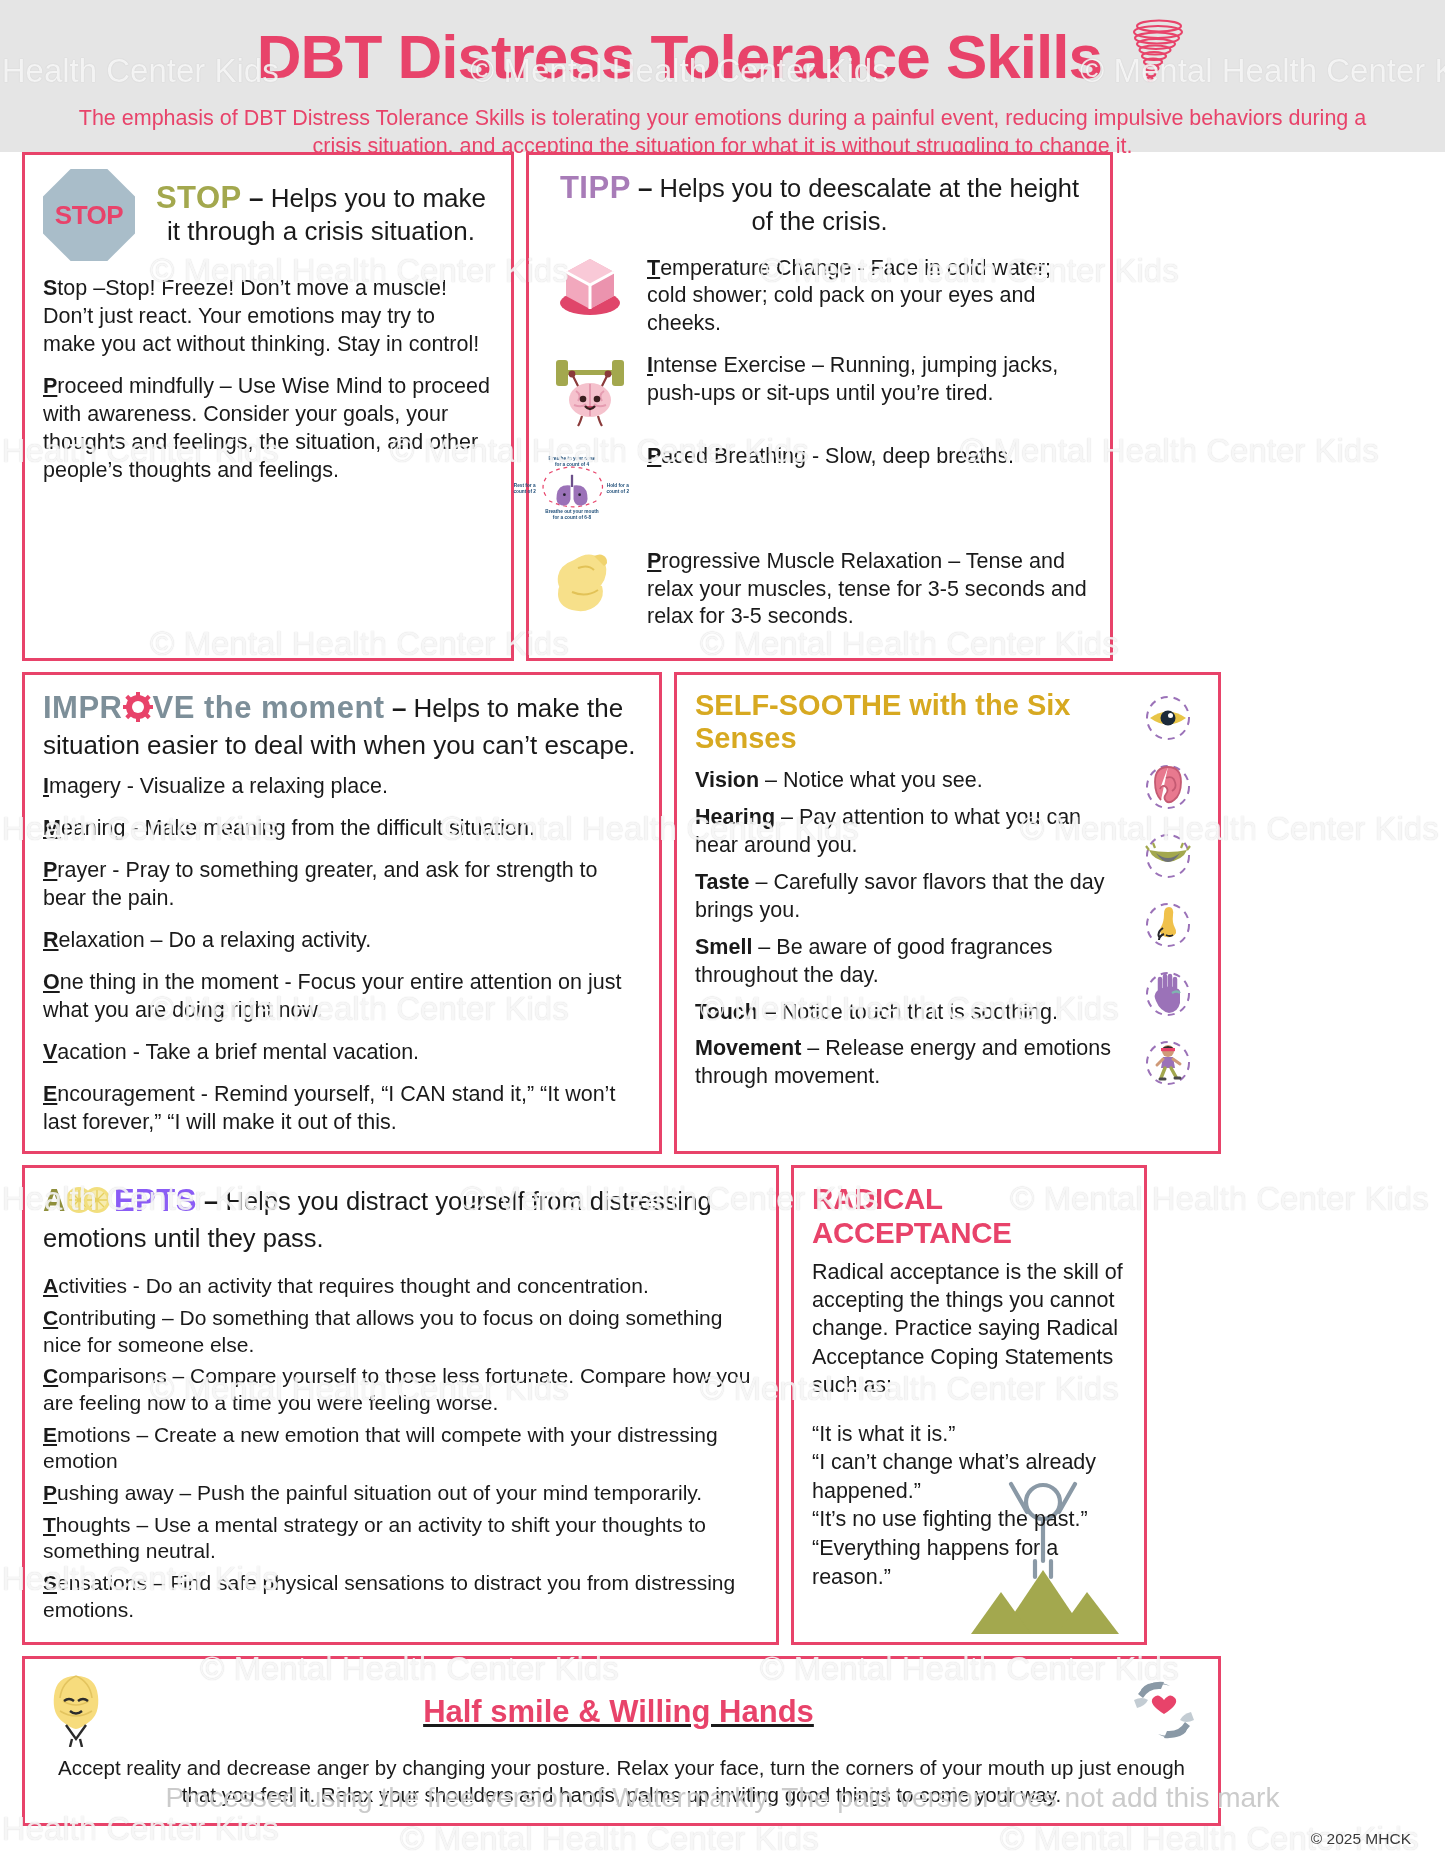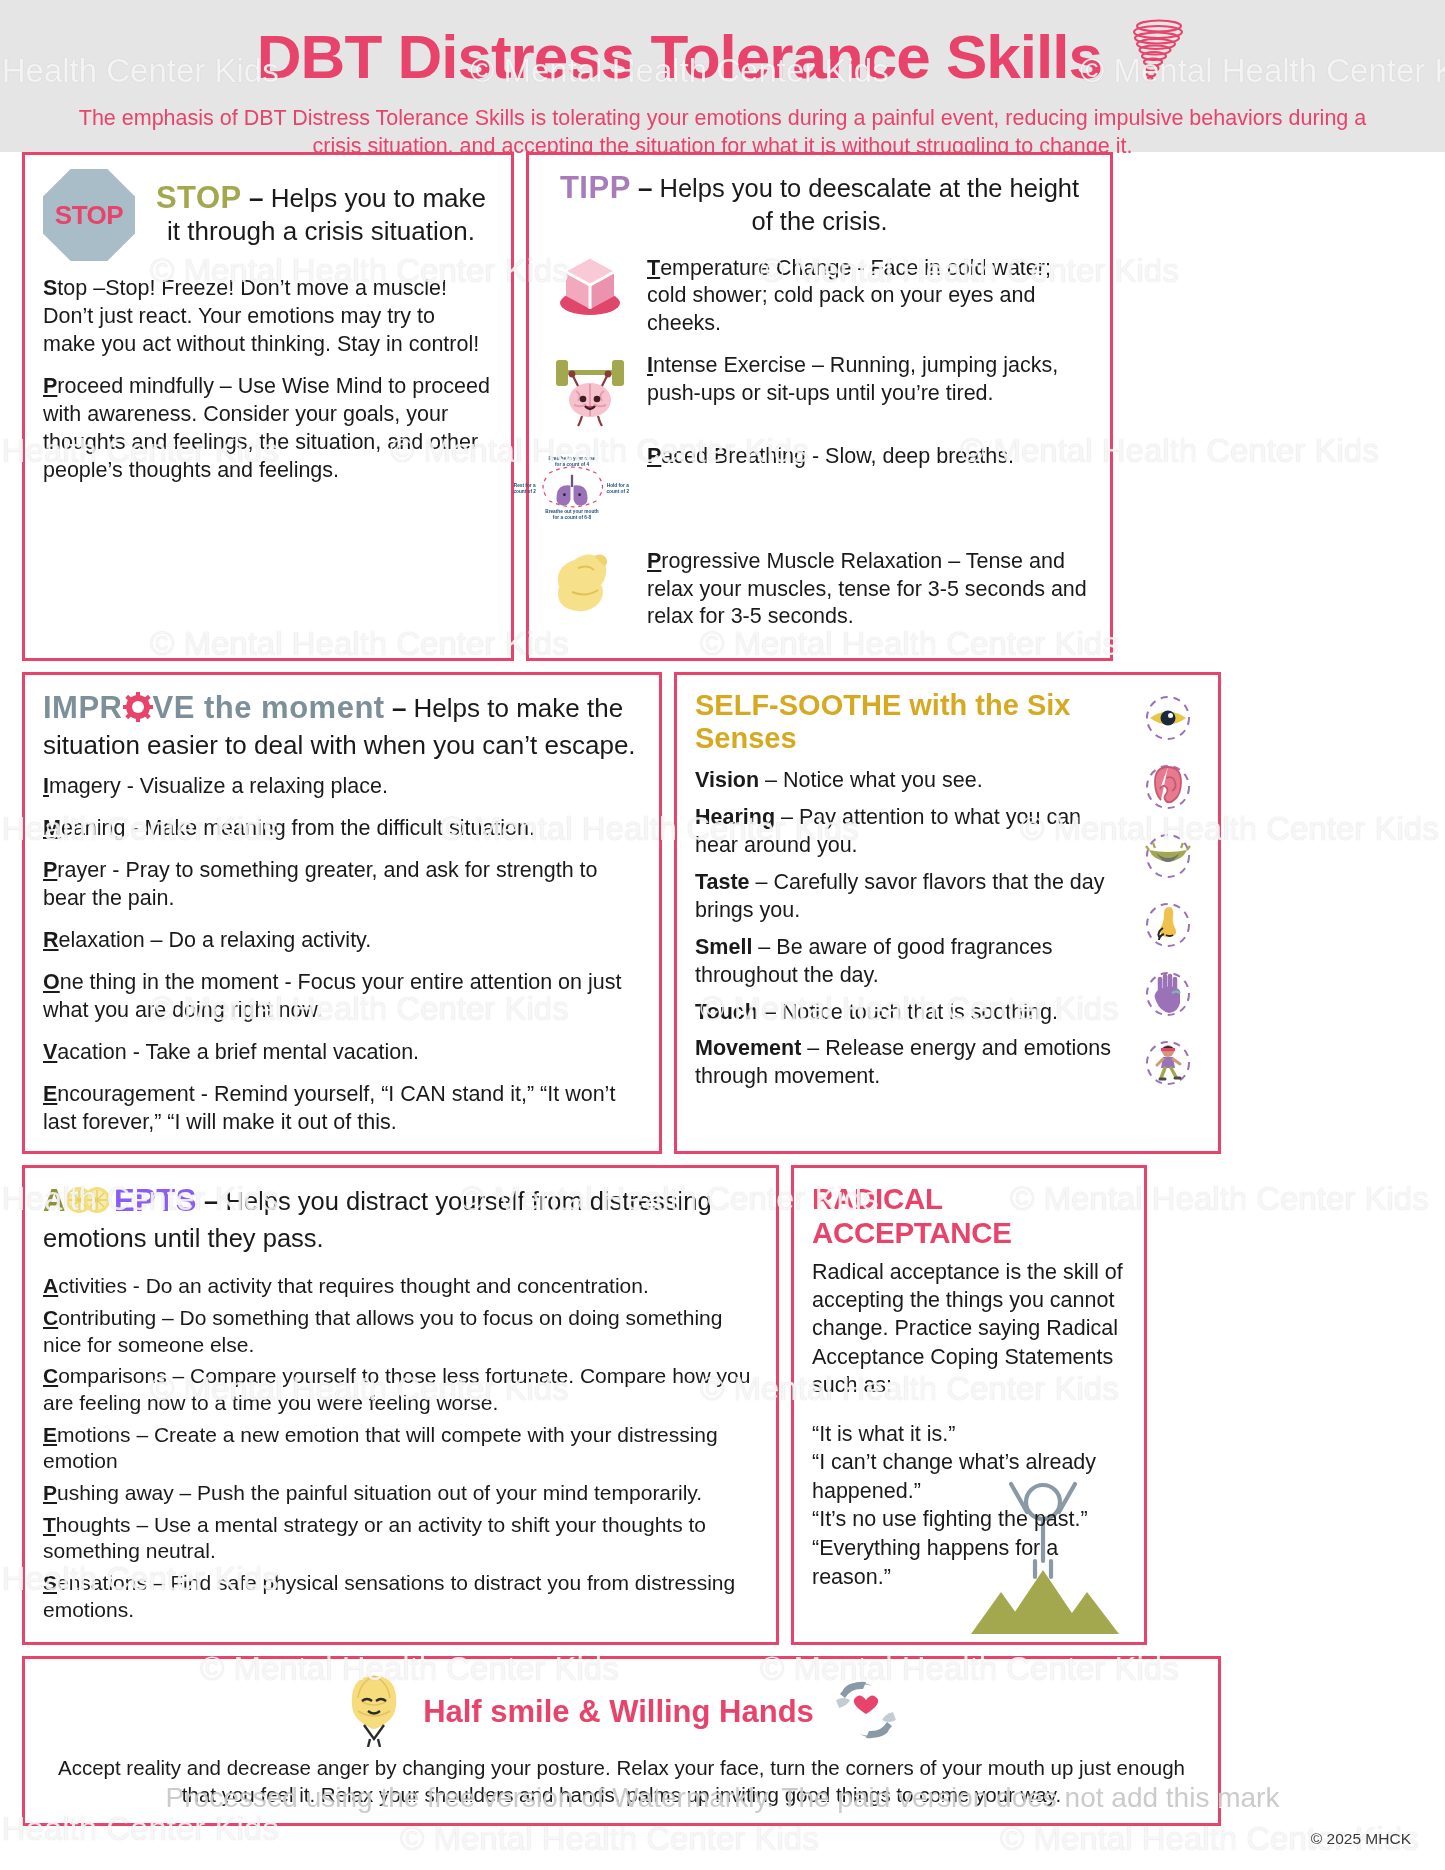--- a/index.html
+++ b/index.html
@@ -112,21 +112,21 @@
   .accepts-list { margin-top: 19px; font-size: 21px; line-height: 1.27; }
   .accepts-list p { margin-bottom: 5px; }
 
   
   .rad-title { color: #e8436a; font-weight: 800; font-size: 29.5px; letter-spacing: -0.3px; }
   .rad-body { font-size: 21.5px; line-height: 1.32; margin-top: 8px; }
   .rad-quotes { font-size: 21.5px; line-height: 1.33; margin-top: 20px; position: relative; z-index: 2; }
   .mountain-art { position: absolute; right: 8px; bottom: 4px; z-index: 1; }
 
   
-  .half-head { display: flex; align-items: center; justify-content: center; gap: 16px; }
+  .half-head { display: flex; align-items: center; justify-content: space-between; gap: 16px; text-decoration: underline; }
   .half-title { color: #e8436a; font-weight: 800; font-size: 31px; }
   .half-body { font-size: 20.5px; line-height: 1.30; text-align: center; margin-top: 4px; }
 
   
   .wm-layer { position: absolute; inset: 0; pointer-events: none; z-index: 50; overflow: hidden; }
   .wm {
     position: absolute;
     color: rgba(255,255,255,0.82);
     font-size: 33px;
     white-space: nowrap;

